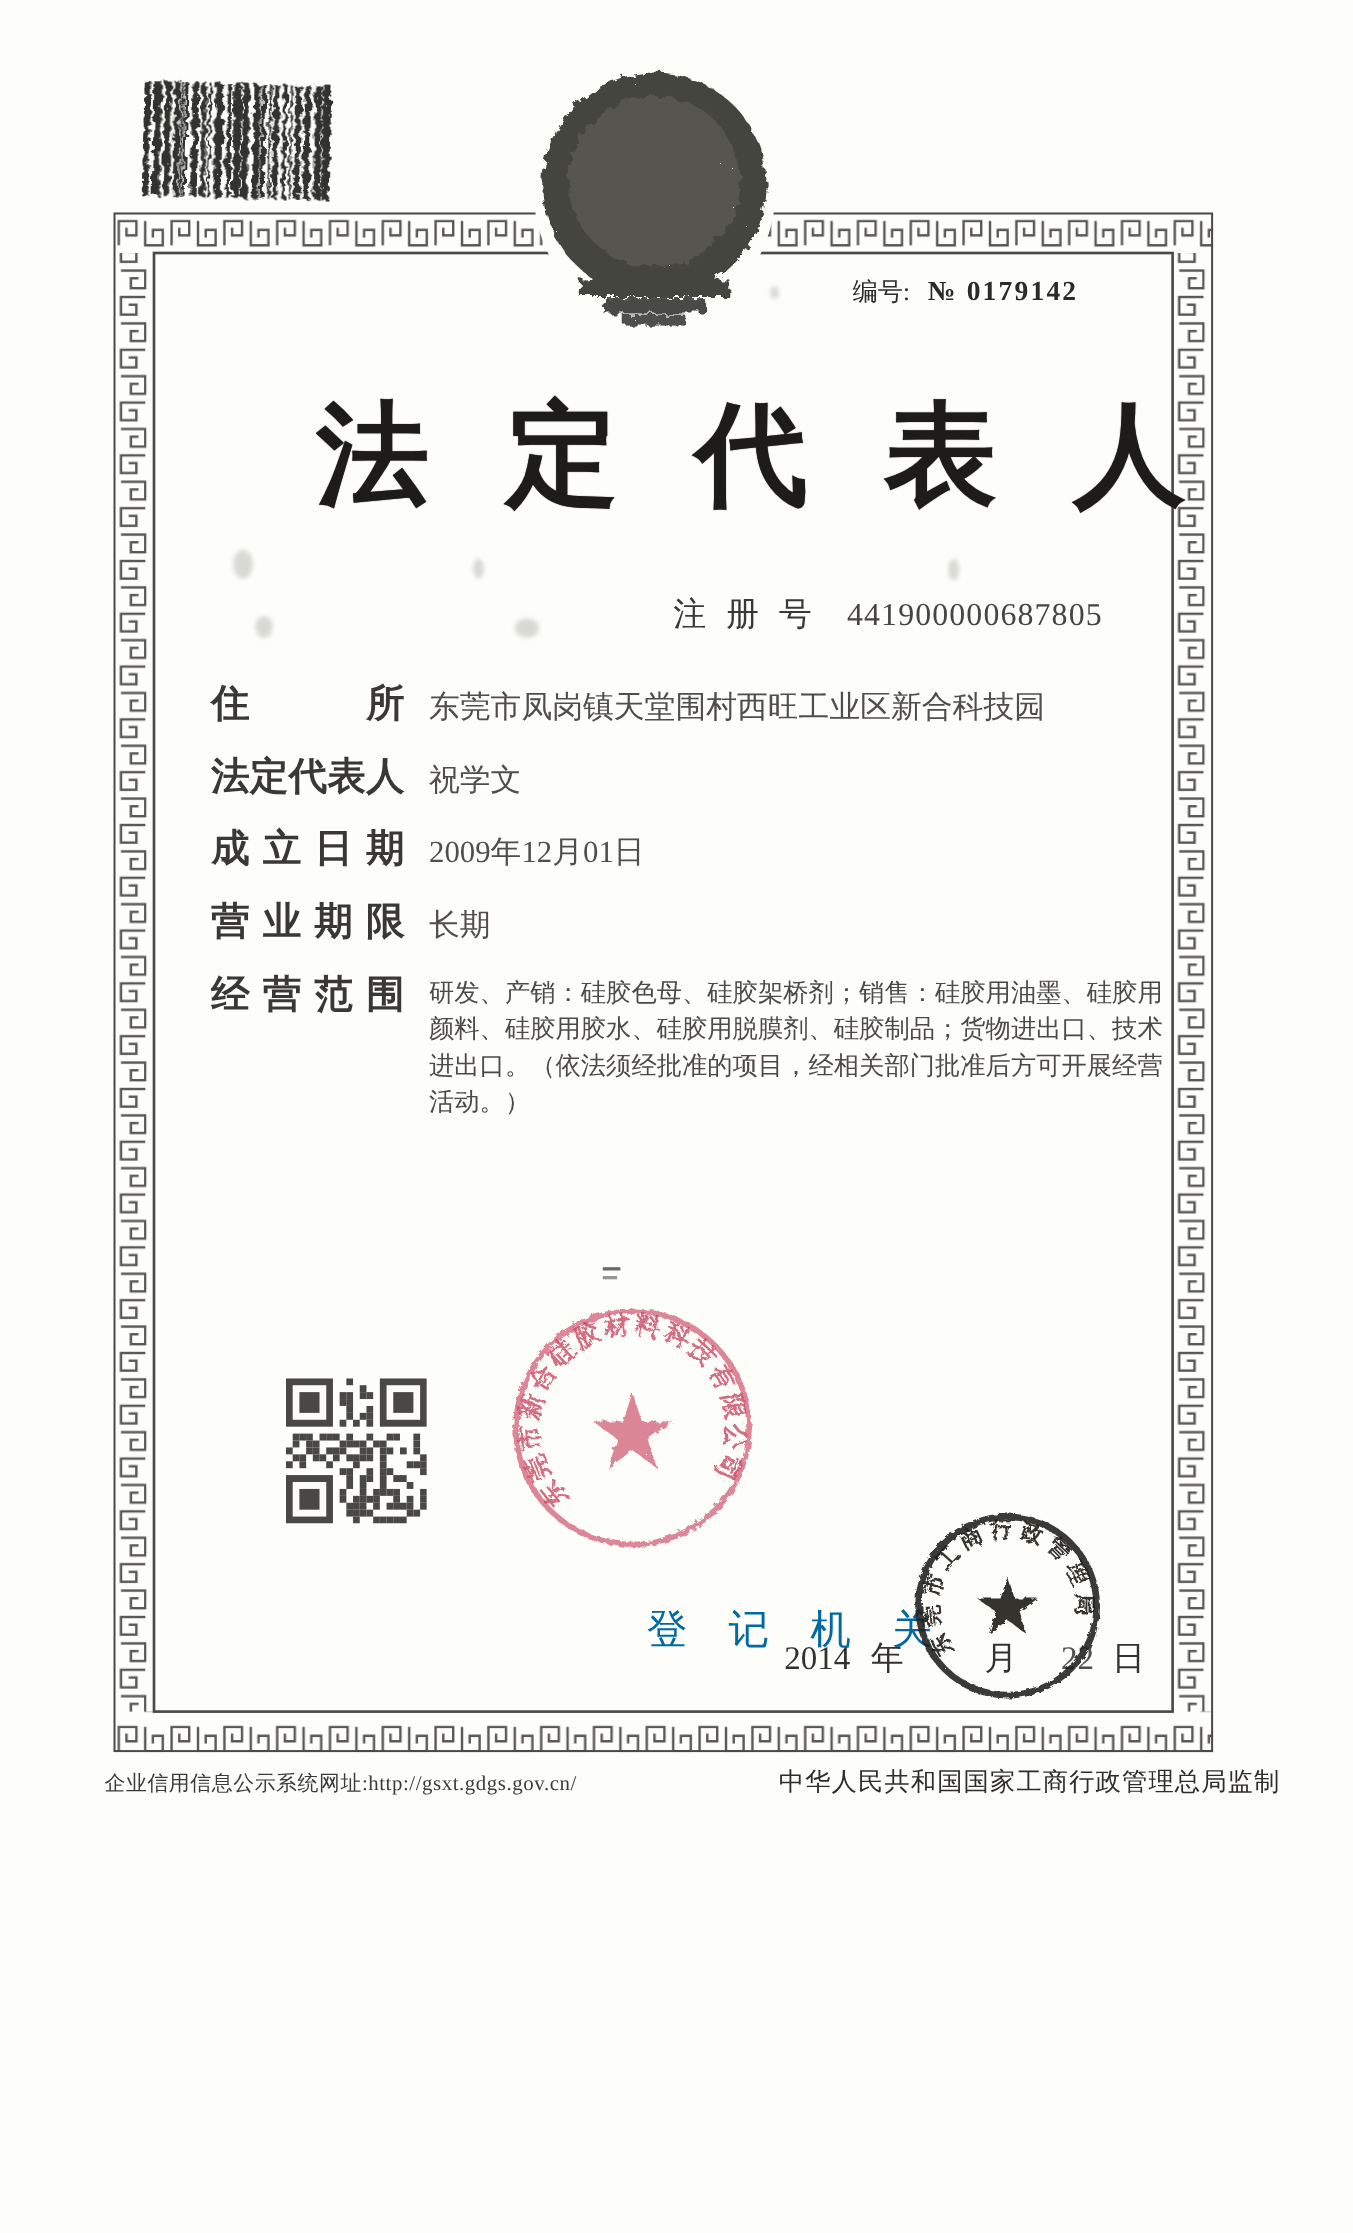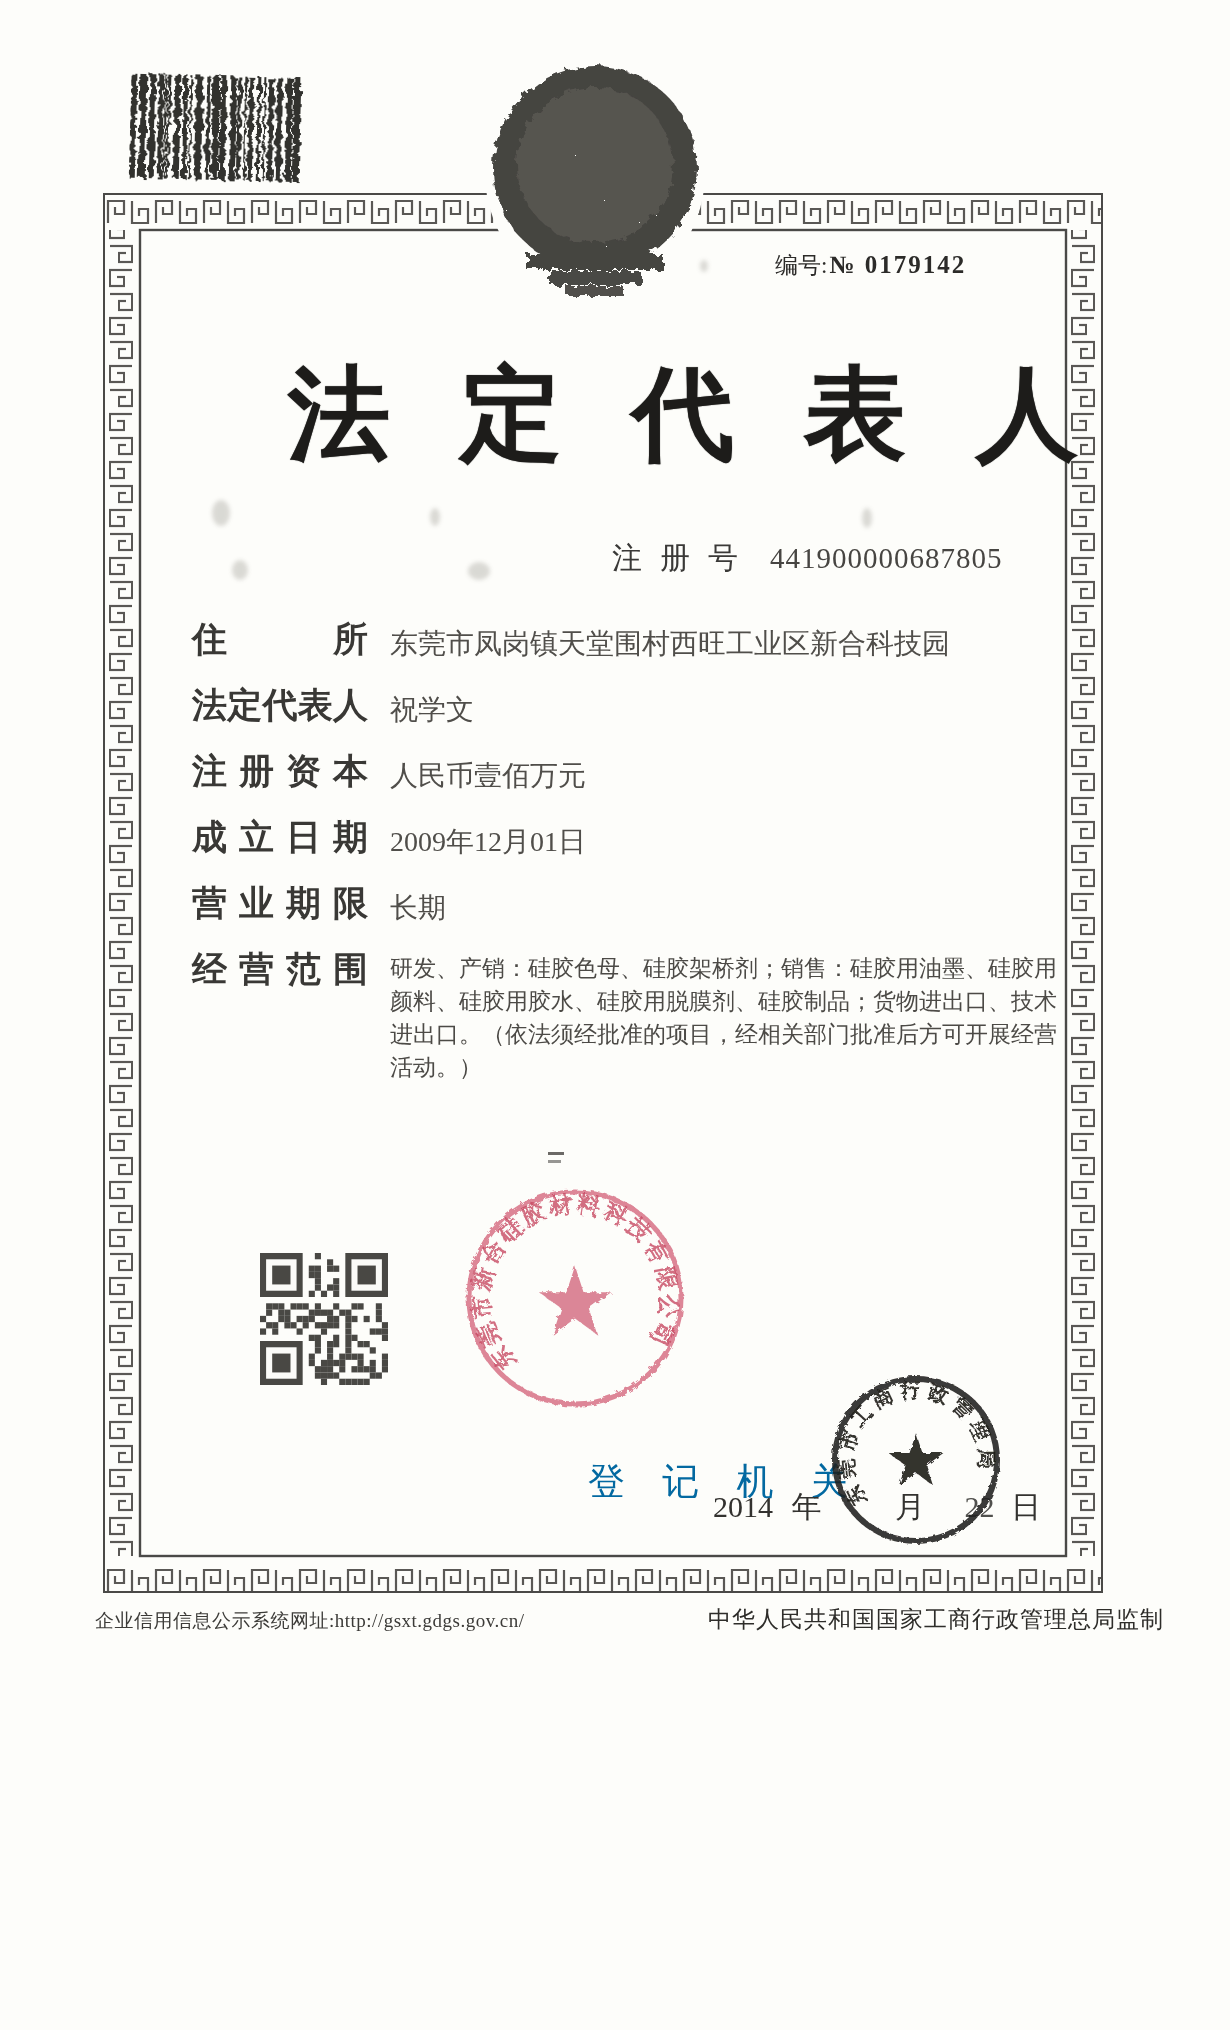--- a/index.html
+++ b/index.html
@@ -7,21 +7,21 @@
     width:1230px;height:2030px;position:relative;overflow:hidden;
     background:#fdfdfa;
     font-family:"Liberation Serif", serif;
     color:#2f2e2c;
   }
   .abs{position:absolute;}
   
   .smudge{position:absolute;background:#8a887f;border-radius:50%;filter:blur(2px);opacity:.30;}
   
   #serial-line{left:775px;top:250px;font-size:23px;color:#2c2b29;white-space:nowrap;}
-  #serial-line .no{font-weight:bold;font-size:25px;letter-spacing:2px;margin-left:2px;font-family:"Liberation Serif",serif;}
+  #serial-line .no{font-weight:bold;font-size:25px;letter-spacing:2px;margin-left:16px;font-family:"Liberation Serif",serif;}
   #doc-title{left:288px;top:344px;font-size:102px;font-weight:800;letter-spacing:70px;color:#1d1c1a;white-space:nowrap;line-height:1.4;
     text-shadow:0 0 1px #3a3a38;}
   #regno-line{left:612px;top:538px;white-space:nowrap;}
   #regno-line .lab{font-size:30px;letter-spacing:18px;color:#3a3937;}
   #regno-line .val{font-size:29px;letter-spacing:1px;color:#474542;margin-left:10px;}
   
   #fields{left:192px;top:618px;width:900px;}
   .f-row{display:flex;align-items:flex-start;height:66px;}
   .f-row.scope{height:auto;}
   .f-label{width:176px;font-size:35px;font-weight:600;color:#393835;text-align:justify;text-align-last:justify;line-height:1.25;flex:0 0 176px;}
@@ -142,24 +142,20 @@
 <div class="smudge" style="left:700px;top:260px;width:8px;height:12px;"></div>
 
 <div class="abs" id="fields">
   <div class="f-row">
     <div class="f-label">住所</div>
     <div class="f-value">东莞市凤岗镇天堂围村西旺工业区新合科技园</div>
   </div>
   <div class="f-row">
     <div class="f-label">法定代表人</div>
     <div class="f-value">祝学文</div>
-  </div>
-  <div class="f-row">
-    <div class="f-label">注册资本</div>
-    <div class="f-value">人民币壹佰万元</div>
   </div>
   <div class="f-row">
     <div class="f-label">成立日期</div>
     <div class="f-value">2009年12月01日</div>
   </div>
   <div class="f-row">
     <div class="f-label">营业期限</div>
     <div class="f-value">长期</div>
   </div>
   <div class="f-row scope">

